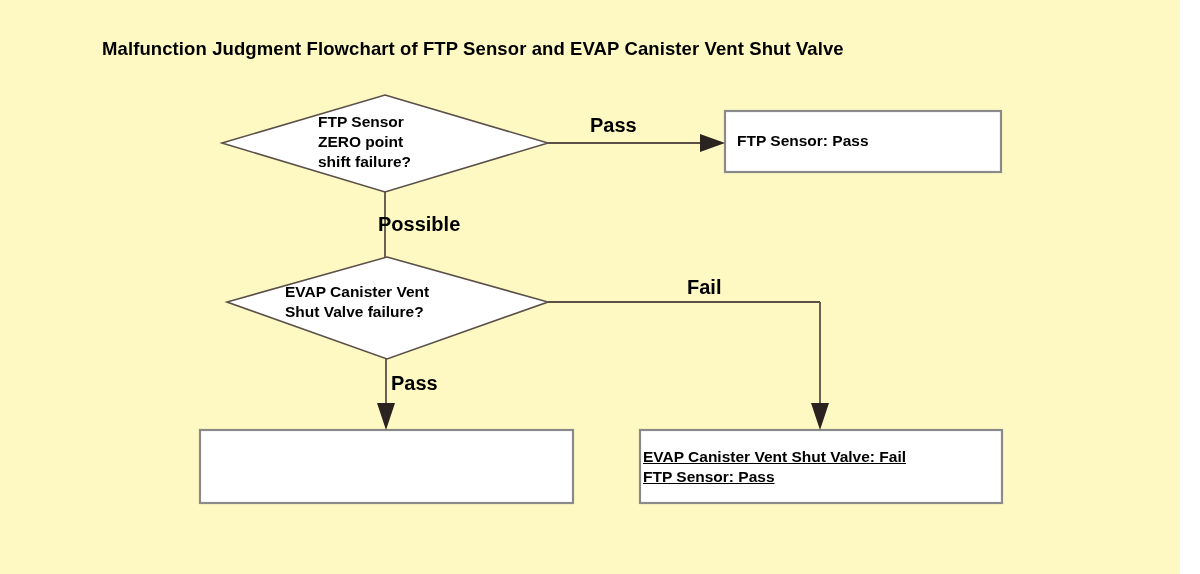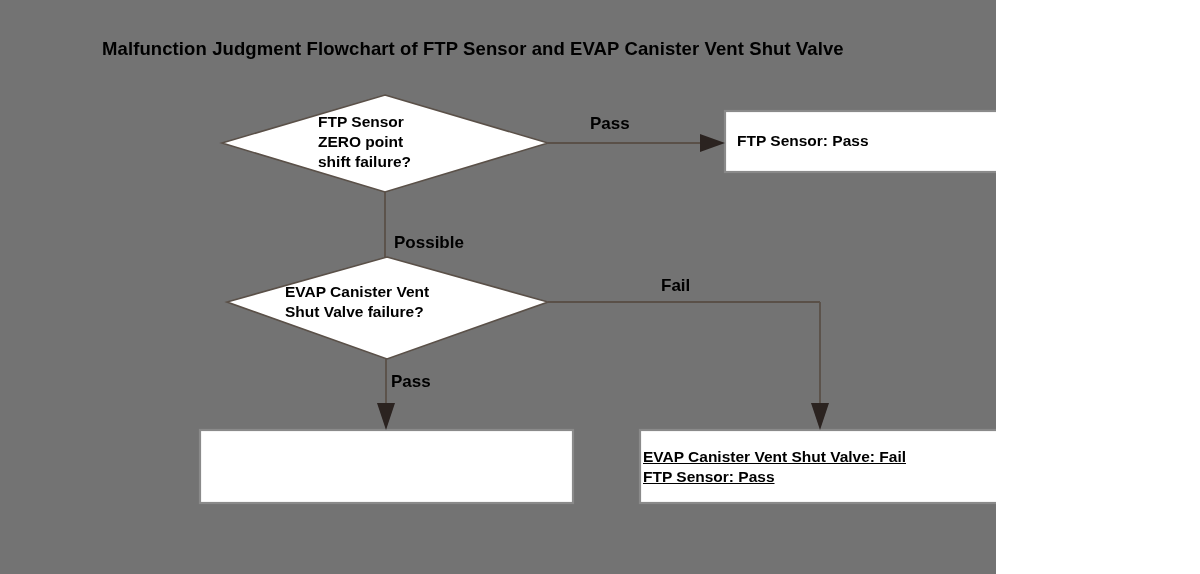--- a/index.html
+++ b/index.html
@@ -2,23 +2,23 @@
 <html><head>
 <meta charset="utf-8">
 <style>
   html, body {
     margin: 0;
     padding: 0;
     background: #ffffff;
   }
   #canvas {
     position: relative;
-    width: 996px;
+    width: 1180px;
     height: 574px;
-    background: #737373;
+    background: #fef9c3;
     overflow: hidden;
     font-family: "Liberation Sans", sans-serif;
   }
   #chart-title {
     position: absolute;
     left: 102px;
     top: 38px;
     font-size: 18.5px;
     font-weight: bold;
     color: #000000;
@@ -35,36 +35,36 @@
   .node-text {
     position: absolute;
     font-size: 15.5px;
     font-weight: bold;
     color: #000000;
     line-height: 20px;
     white-space: pre;
   }
   .edge-label {
     position: absolute;
-    font-size: 17px;
+    font-size: 20px;
     font-weight: bold;
     color: #000000;
     white-space: nowrap;
   }
   
   #d1-text { left: 318px; top: 112px; }
   #d2-text { left: 285px; top: 282px; }
   
   #b1-text { left: 737px; top: 131px; }
   #b2-text { left: 203px; top: 447px; }
   #b3-text { left: 643px; top: 447px; text-decoration: underline; }
   
   #lbl-pass-1    { left: 590px; top: 114px; }
-  #lbl-possible  { left: 394px; top: 213px; margin-top: 20px; }
-  #lbl-fail      { left: 661px; top: 276px; }
+  #lbl-possible  { left: 378px; top: 213px; }
+  #lbl-fail      { left: 687px; top: 276px; }
   #lbl-pass-2    { left: 391px; top: 372px; }
 </style>
 </head>
 <body>
 
 <div id="canvas">
 
   <div id="chart-title">Malfunction Judgment Flowchart of FTP Sensor and EVAP Canister Vent Shut Valve</div>
 
   <svg class="flow-svg" viewBox="0 0 1200 574" xmlns="http://www.w3.org/2000/svg">

